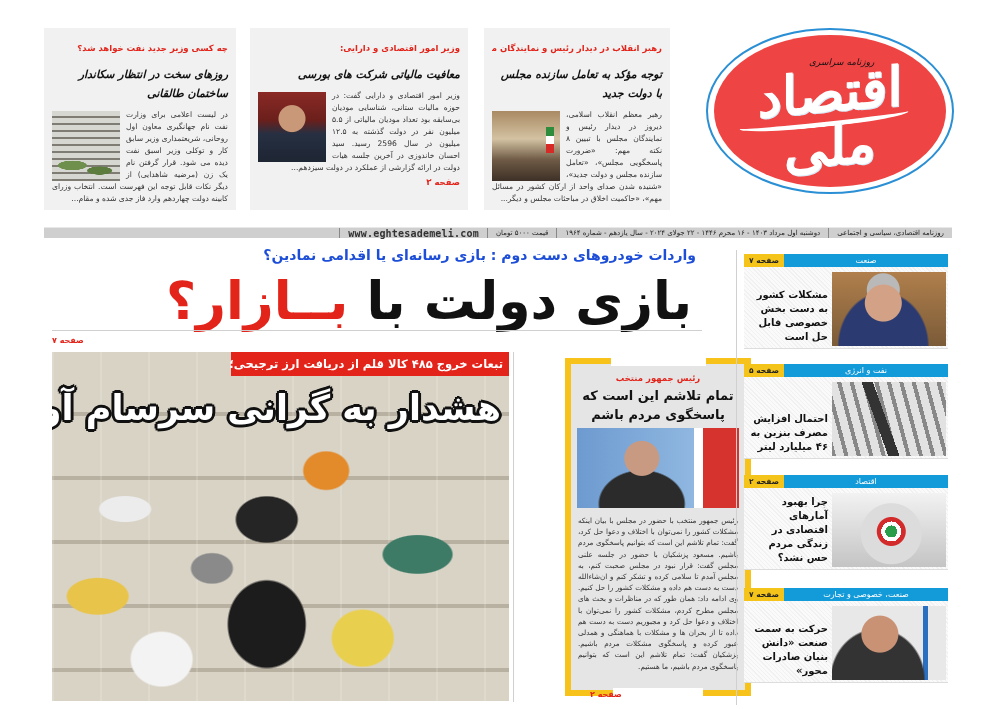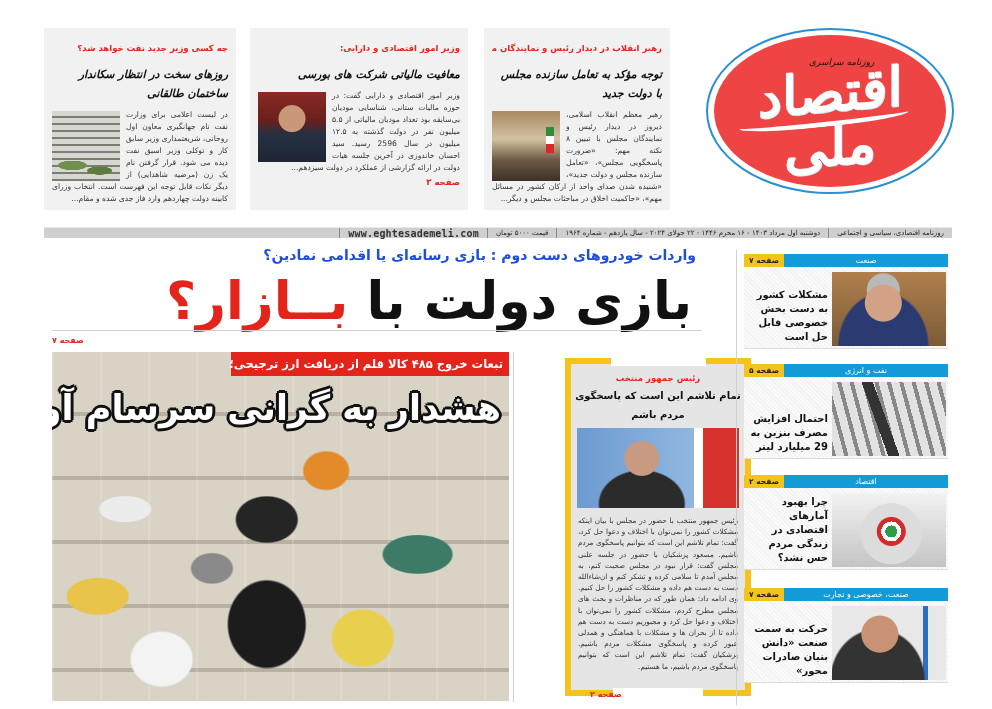--- a/index.html
+++ b/index.html
@@ -70,21 +70,21 @@
   #photo-story .big { position: absolute; right: 8px; top: 36px; font-size: 35px; font-weight: bold; color: #fff; white-space: nowrap; letter-spacing: -1px;
     text-shadow: -2px -2px 0 #111, 2px -2px 0 #111, -2px 2px 0 #111, 2px 2px 0 #111, 0 3px 0 #111, 3px 0 0 #111, -3px 0 0 #111, 0 -3px 0 #111; }
   #page-ref-photo { position: absolute; left: 52px; top: 336px; color: #e3241b; font-size: 8px; font-weight: bold; }
   .vline { position: absolute; width: 1px; background: #d0d0d0; }
 
   
   #pres-box { position: absolute; left: 517px; top: 358px; width: 186px; height: 338px; border: 6px solid #f7c31a; background: #e5e5e5; margin-left: 48px; }
   #pres-box .notch-top { position: absolute; top: -7px; left: 40px; width: 95px; height: 9px; background: #fff; }
   #pres-box .notch-bot { position: absolute; bottom: -8px; left: 42px; width: 90px; height: 10px; background: #fff; }
   #pres-box .kicker { text-align: center; color: #e3241b; font-size: 8.5px; font-weight: bold; margin-top: 9px; }
-  #pres-box .headline { text-align: center; font-size: 10px; font-weight: bold; line-height: 19px; margin-top: 3px; color: #111; }
+  #pres-box .headline { text-align: center; font-size: 13px; font-weight: bold; line-height: 19px; margin-top: 3px; color: #111; }
   #pres-box .photo { margin: 4px auto 0; width: 162px; height: 80px;
     background:
       radial-gradient(circle at 40% 38%, #c99a82 0 17px, transparent 18px),
       radial-gradient(ellipse at 40% 95%, #2b2b2b 0 42px, transparent 44px),
       linear-gradient(90deg, #6d9ad0 0%, #8fb7e0 72%, #ffffff 72%, #ffffff 78%, #d6322e 78%); }
   #pres-box .body { font-size: 7.2px; line-height: 11.2px; color: #333; text-align: justify; padding: 0 7px; margin-top: 7px; }
   #pres-page { position: absolute; left: 590px; top: 690px; color: #e3241b; font-size: 8px; font-weight: bold; }
 
   
   .side-card { position: absolute; left: 744px; width: 204px; }
@@ -188,21 +188,21 @@
   </div>
 </div>
 
 <div class="side-card" style="top:364px;">
   <div class="bar">
     <div class="cat">نفت و انرژی</div>
     <div class="pg">صفحه ۵</div>
   </div>
   <div class="content">
     <div class="img img-oil"></div>
-    <div class="txt">احتمال افزایش مصرف بنزین به 29 میلیارد لیتر</div>
+    <div class="txt">احتمال افزایش مصرف بنزین به ۴۶ میلیارد لیتر</div>
   </div>
 </div>
 
 <div class="side-card" style="top:475px;">
   <div class="bar">
     <div class="cat">اقتصاد</div>
     <div class="pg">صفحه ۲</div>
   </div>
   <div class="content">
     <div class="img img-economy"></div>

